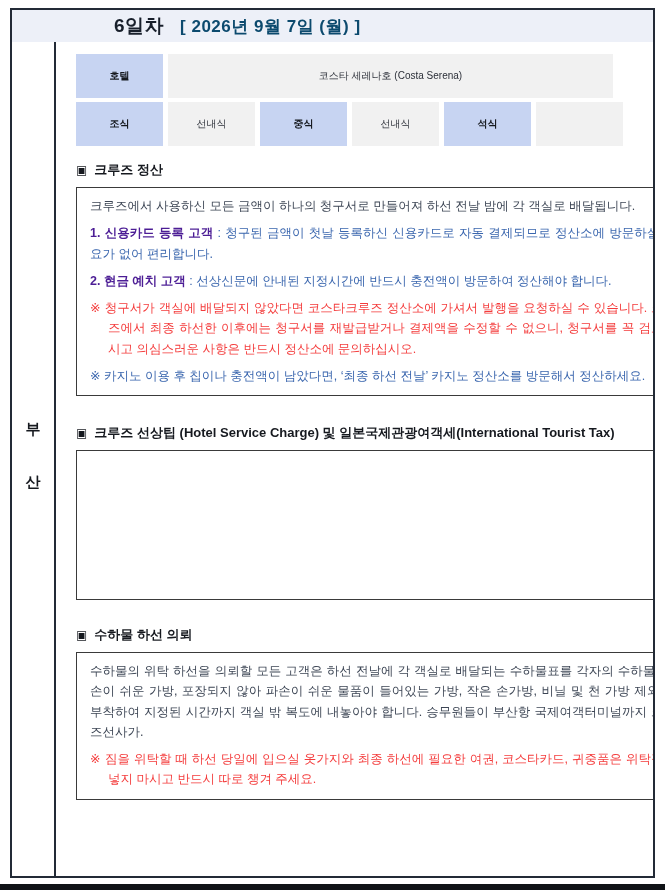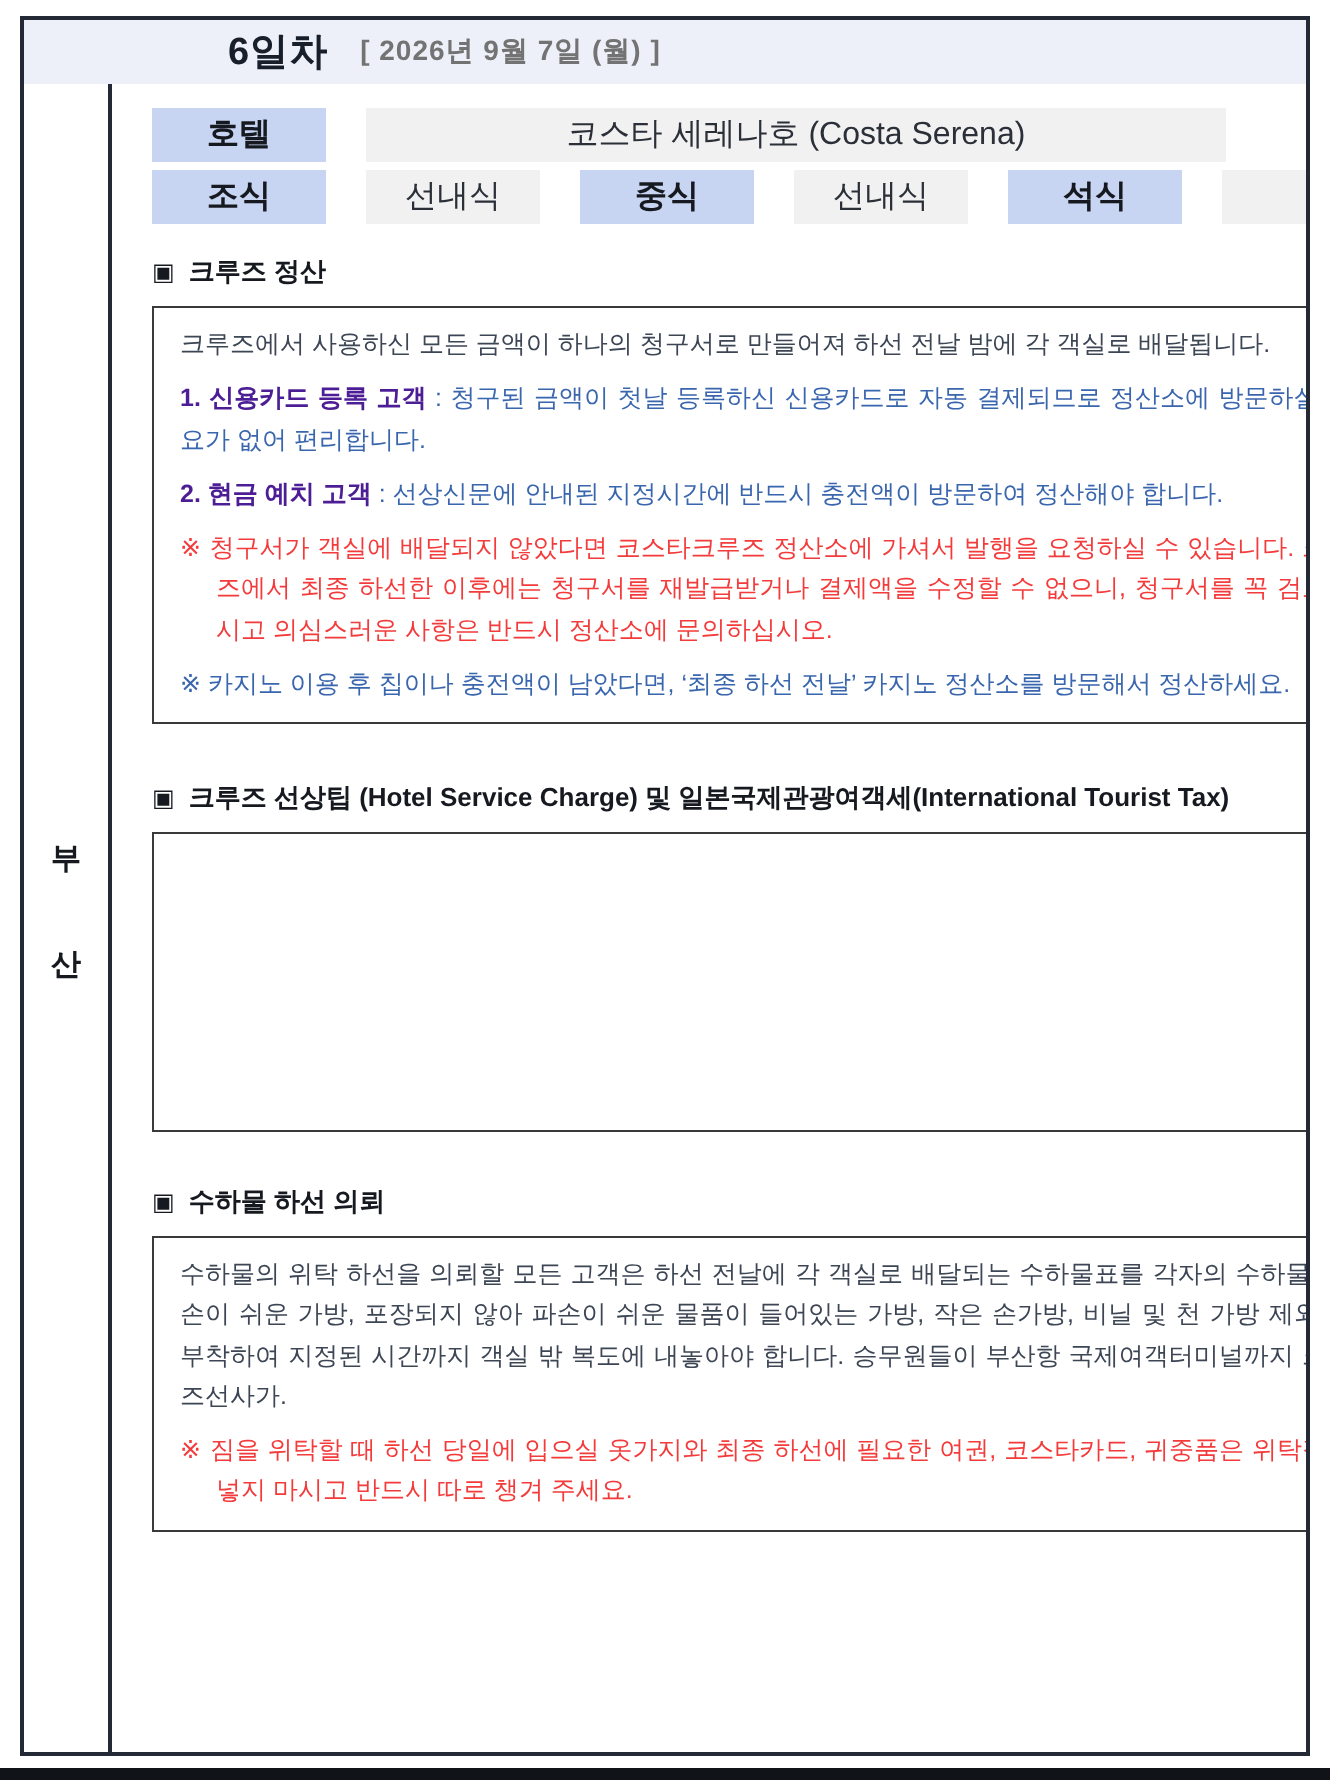--- a/index.html
+++ b/index.html
@@ -11,43 +11,43 @@
   .page{position:absolute;inset:0;background:#fff;}
 
   
   .doc-header{
     position:absolute;left:10px;right:10px;top:8px;height:36px;
     background:#edf0f8;border:2px solid #232a36;
     display:flex;align-items:center;box-sizing:border-box;
     padding-left:102px;
   }
   .day-title{font-size:19px;font-weight:bold;color:#181f2b;letter-spacing:0.5px;}
-  .day-date{font-size:14px;font-weight:bold;color:#737373;margin-left:16px;letter-spacing:0.5px;}
+  .day-date{font-size:17px;font-weight:bold;color:#0c4a6e;margin-left:16px;letter-spacing:0.5px;}
 
   
   .doc-body{
     position:absolute;left:10px;right:10px;top:42px;bottom:14px;
     border:2px solid #232a36;border-top:none;box-sizing:border-box;
     display:flex;background:#fff;
   }
   .side-col{
     width:44px;border-right:2px solid #232a36;box-sizing:border-box;
     display:flex;flex-direction:column;align-items:center;
     padding-top:378px;gap:34px;flex:none;
   }
   .side-char{font-size:15px;font-weight:bold;color:#16191f;}
 
   .content{flex:1;box-sizing:border-box;padding:12px 10px 0 18px;overflow:hidden;}
 
   
   .info-table{width:537px;margin-left:2px;}
   .t-row{display:flex;margin-bottom:4px;}
-  .t-row .cell{height:27px;display:flex;align-items:center;justify-content:center;
-    font-size:16px;box-sizing:border-box;}
-  .cell + .cell{margin-left:20px;}
+  .t-row .cell{height:44px;display:flex;align-items:center;justify-content:center;
+    font-size:10px;box-sizing:border-box;}
+  .cell + .cell{margin-left:5px;}
   .cell-blue{background:#c7d4f2;font-weight:bold;color:#16191f;}
   .cell-gray{background:#f1f1f1;color:#2b2f38;}
   .w1{width:87px;flex:none;}
   .grow{flex:1;}
 
   
   .sec-head{display:flex;align-items:center;font-size:13px;font-weight:bold;color:#16191f;
     margin-left:2px;}
   .sec-bullet{font-size:12px;margin-right:7px;color:#16191f;}
 

